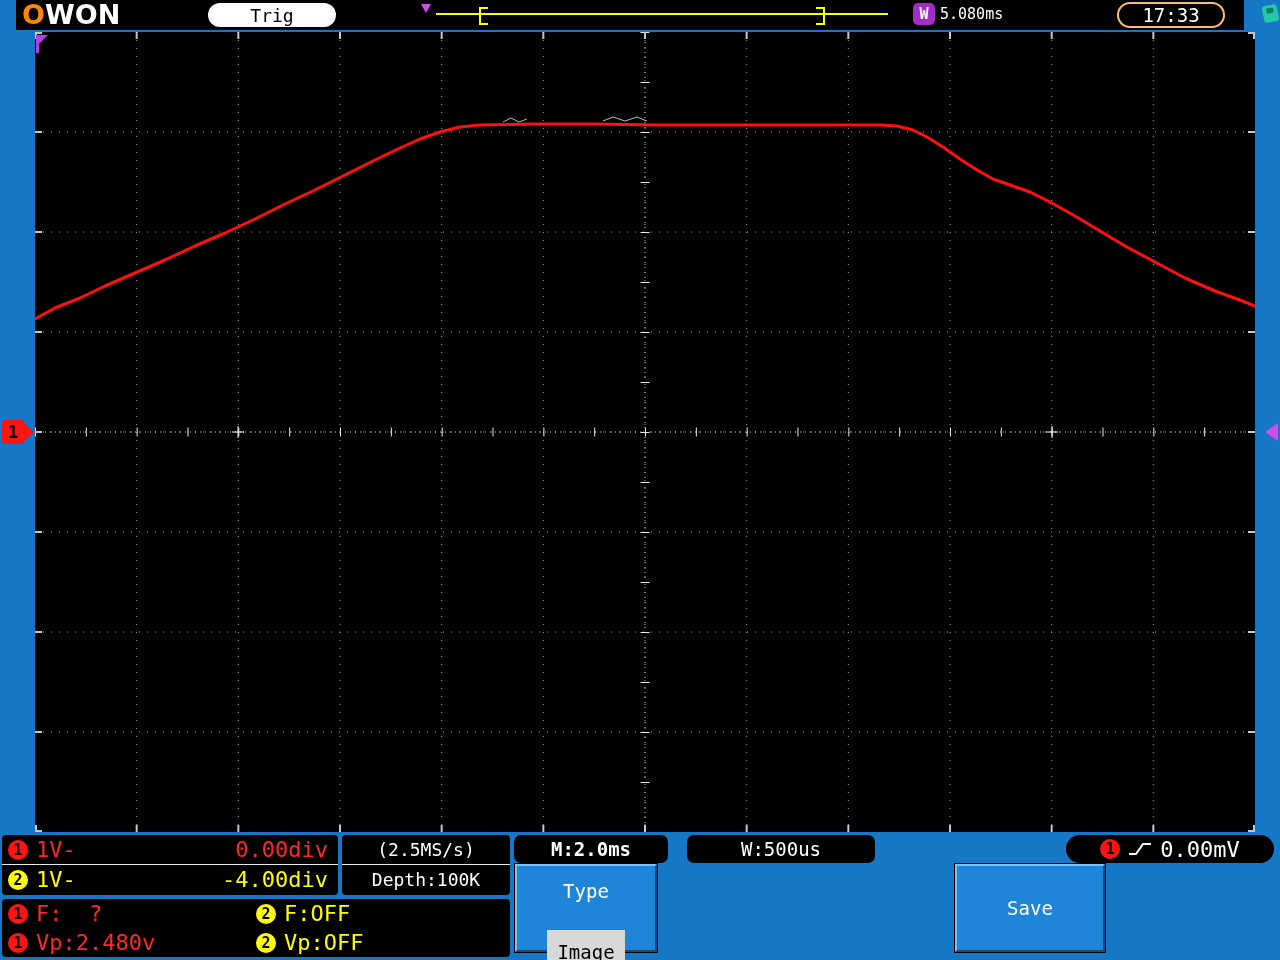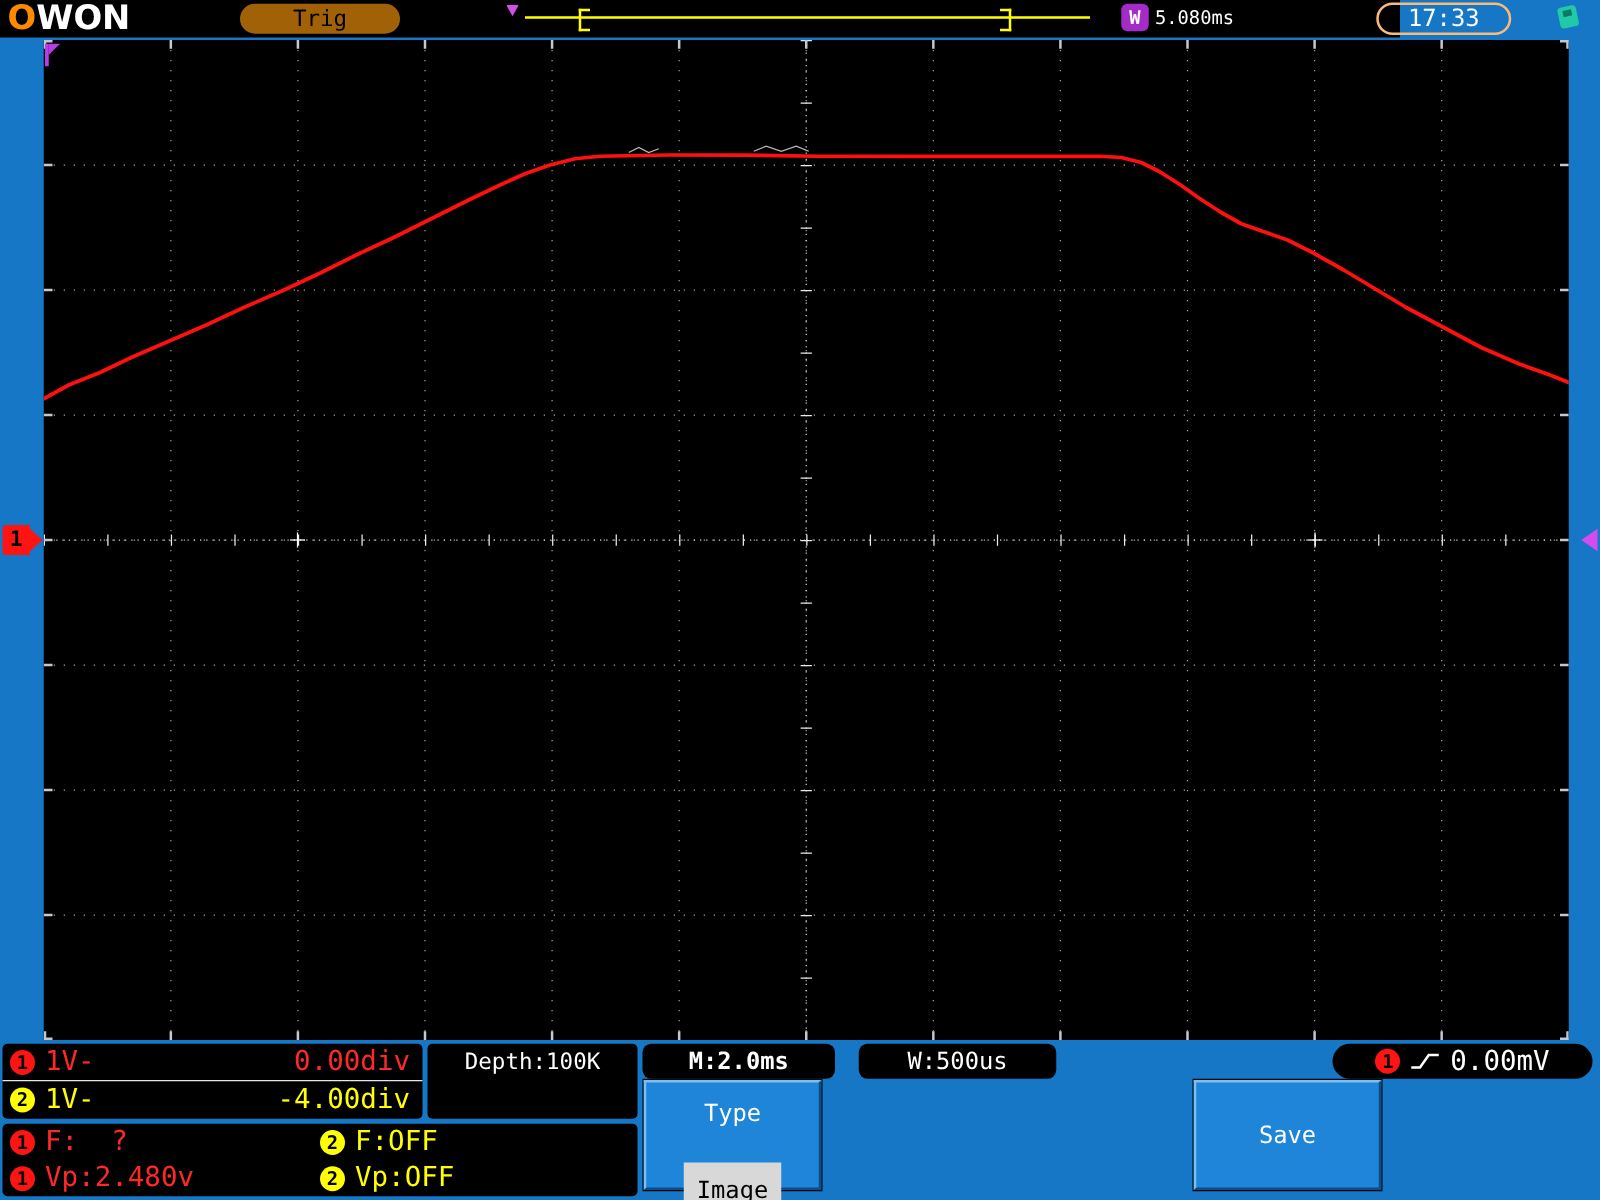--- a/index.html
+++ b/index.html
@@ -3,27 +3,27 @@
 <meta charset="utf-8">
 <style>
   html,body{margin:0;padding:0;}
   body{
     width:1280px;height:960px;position:relative;overflow:hidden;
     background:#1577c6;
     font-family:"DejaVu Sans Mono","Liberation Mono",monospace;
   }
 
   
-  .topbar{position:absolute;left:0;top:0;width:1092px;height:30px;background:#000;padding-left:28px;}
+  .topbar{position:absolute;left:16px;top:0;width:1228px;height:30px;background:#000;}
   .logo{position:absolute;left:6px;top:0px;font-family:"DejaVu Sans","Liberation Sans",sans-serif;
         font-weight:800;font-size:27px;line-height:30px;letter-spacing:0px;}
   .logo-o{color:#ff8a00;}
   .logo-rest{color:#ffffff;}
   .trig-pill{position:absolute;left:192px;top:3px;width:128px;height:24px;border-radius:12px;
-        background:#a16207;color:#000;font-size:18px;display:flex;align-items:center;justify-content:center;}
+        background:#ffffff;color:#000;font-size:18px;display:flex;align-items:center;justify-content:center;}
   .tl-tmark{position:absolute;left:405px;top:4px;width:10px;height:9px;background:#cf4fe8;
         clip-path:polygon(0 0,100% 0,50% 100%);}
   .tl-line{position:absolute;left:420px;top:13px;width:452px;height:2px;background:#ffff00;}
   .tl-br{position:absolute;top:7px;width:7px;height:14px;border-top:2px solid #ffff00;border-bottom:2px solid #ffff00;}
   .tl-br-l{left:463px;border-left:2px solid #ffff00;}
   .tl-br-r{left:800px;border-right:2px solid #ffff00;}
   .hpos{position:absolute;left:897px;top:3px;display:flex;align-items:center;gap:5px;}
   .hpos-icon{width:22px;height:22px;border-radius:5px;background:#a32cc8;color:#fff;
         font-weight:bold;font-size:15px;display:flex;align-items:center;justify-content:center;}
   .hpos-val{color:#fff;font-size:15px;}
@@ -58,21 +58,21 @@
   .red{color:#ff2828;}
   .yellow{color:#ffff00;}
   .white{color:#ffffff;}
   .fs19{font-size:22px;}
   .right{margin-left:auto;}
   .bb-acq-panel{left:342px;top:835px;width:168px;height:60px;}
   .bb-acq-row{height:29px;display:flex;align-items:center;justify-content:center;color:#fff;font-size:18px;}
   .bb-pill{position:absolute;top:835px;height:28px;background:#000;border-radius:7px;color:#fff;
         font-size:19px;display:flex;align-items:center;justify-content:center;}
   .bb-pill-m{left:514px;width:154px;font-weight:bold;}
-  .bb-pill-w{left:687px;width:158px;}
+  .bb-pill-w{left:687px;width:188px;}
   .bb-trig-pill{position:absolute;left:1066px;top:835px;width:208px;height:28px;background:#000;
         border-radius:14px;display:flex;align-items:center;justify-content:center;gap:8px;}
   .edge-icon{display:inline-block;width:24px;height:16px;}
   .bb-meas-panel{left:2px;top:899px;width:508px;height:58px;display:grid;
         grid-template-columns:1fr 1fr;grid-auto-rows:29px;align-content:center;padding:0 6px;box-sizing:border-box;}
   .meas-cell{display:flex;align-items:center;gap:8px;white-space:pre;}
 
   
   .menu-btn{position:absolute;background:#1e85d8;border:2px solid;
         border-color:#7cc0f2 #0a4d88 #0a4d88 #7cc0f2;box-shadow:0 0 0 1px #000;box-sizing:border-box;}
@@ -191,20 +191,21 @@
     <span class="red fs19 right">0.00div</span>
   </div>
   <div class="bb-row">
     <span class="badge badge-yellow">2</span>
     <span class="yellow fs19">1V-</span>
     <span class="yellow fs19 right">-4.00div</span>
   </div>
 </div>
 
 <div class="bb-panel bb-acq-panel">
+  <div class="bb-acq-row bb-sep">(2.5MS/s)</div>
   <div class="bb-acq-row">Depth:100K</div>
 </div>
 
 <div class="bb-pill bb-pill-m">M:2.0ms</div>
 <div class="bb-pill bb-pill-w">W:500us</div>
 
 <div class="bb-trig-pill">
   <span class="badge badge-red">1</span>
   <svg class="edge-icon" viewBox="0 0 24 16">
     <path d="M1,13 H8 L15,3 H23" stroke="#ffffff" stroke-width="2" fill="none"></path>

